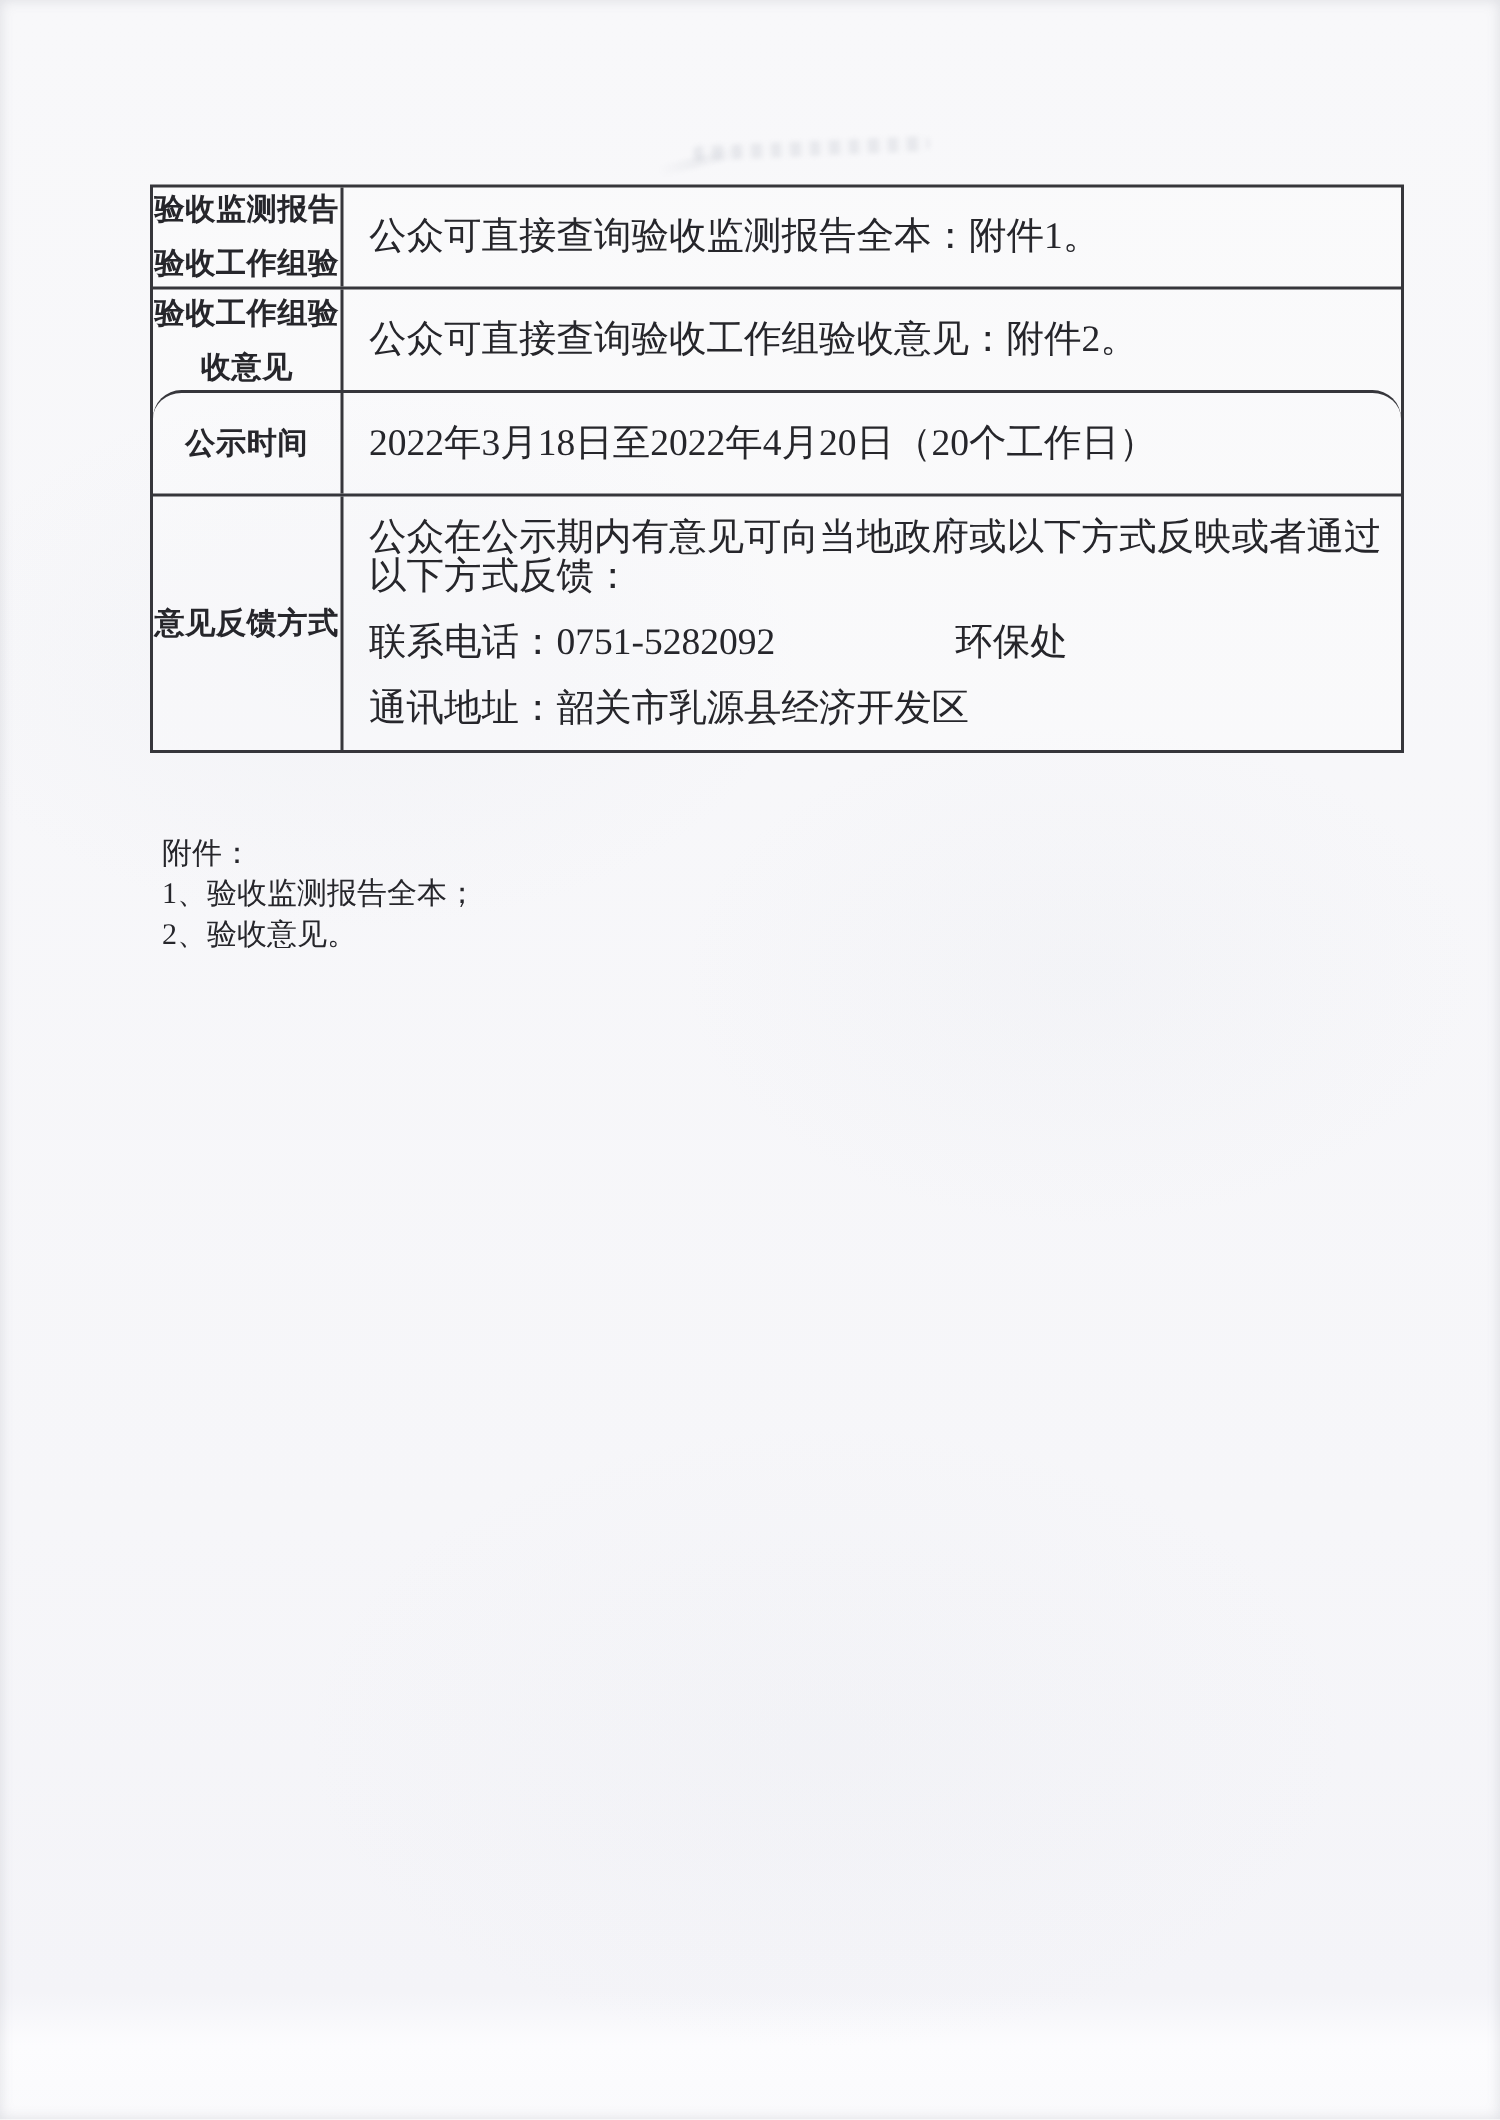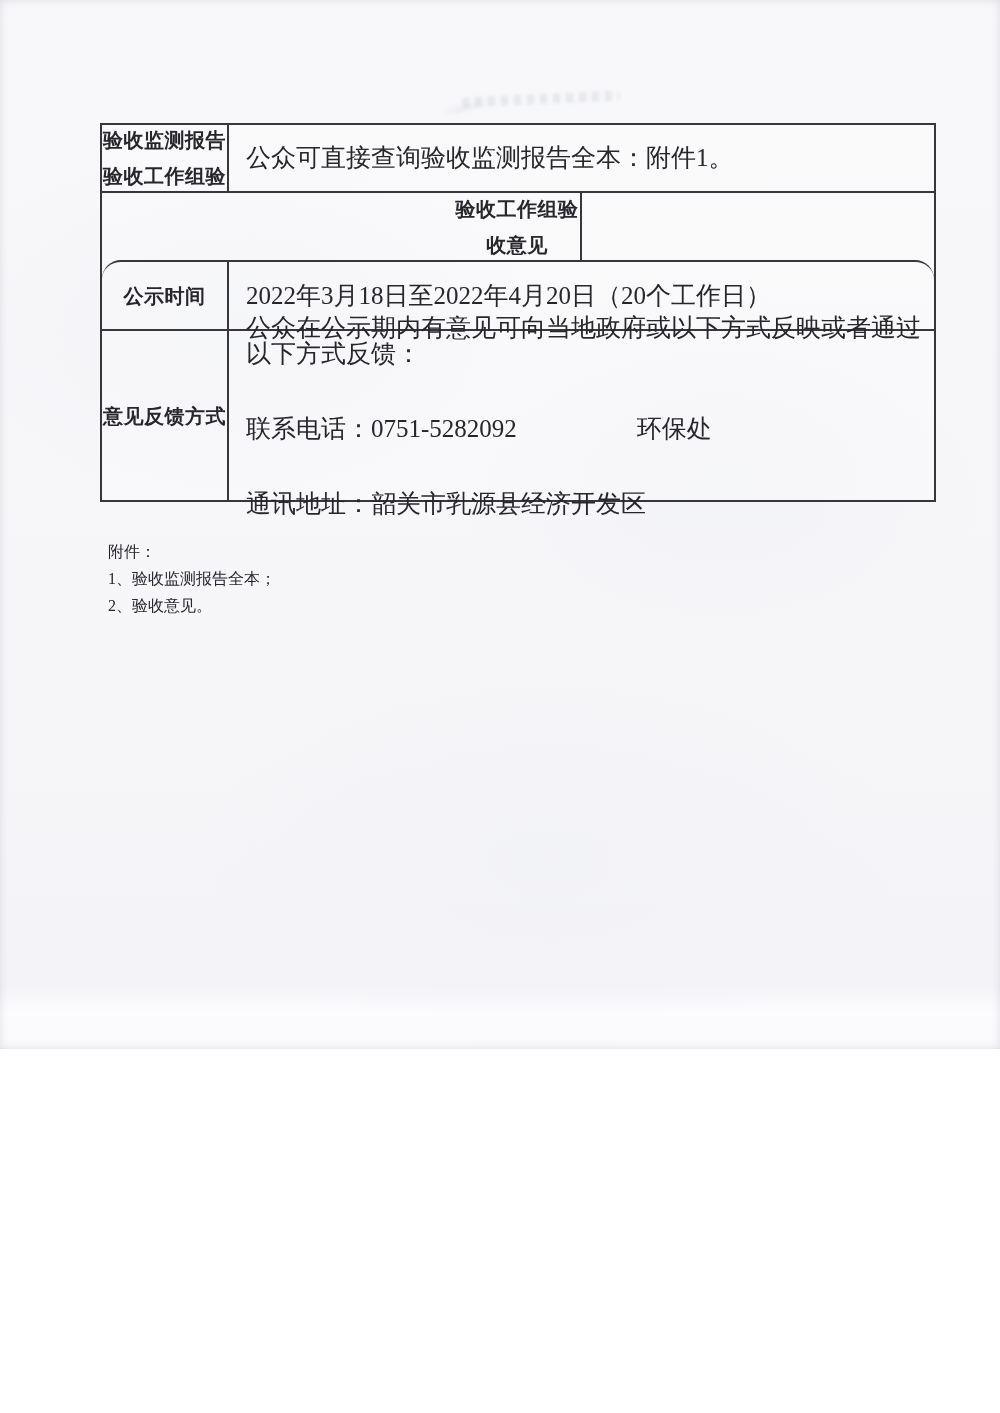--- a/index.html
+++ b/index.html
@@ -9,21 +9,21 @@
   body {
     width: 1000px;
     height: 1413px;
     font-family: "Liberation Serif", "DejaVu Serif", serif;
     background: #ffffff;
     overflow: hidden;
   }
   .page {
     position: relative;
     width: 1000px;
-    height: 1049px;
+    height: 1413px;
     background:
       radial-gradient(ellipse 420px 260px at 24% 31%, rgba(205,211,222,0.10), rgba(205,211,222,0) 70%),
       radial-gradient(ellipse 380px 240px at 72% 46%, rgba(205,211,222,0.09), rgba(205,211,222,0) 70%),
       radial-gradient(ellipse 500px 300px at 55% 82%, rgba(205,211,222,0.08), rgba(205,211,222,0) 70%),
       linear-gradient(180deg, #f8f8fa 0%, #f6f6f9 72%, #f4f4f8 94%, #fcfcfe 96.5%, #fafafc 100%);
     box-shadow: inset 0 0 9px rgba(110,115,128,0.20);
     color: #26262b;
   }
 
   
@@ -87,29 +87,29 @@
   .cell-content {
     flex: 1 1 auto;
     display: flex;
     flex-direction: column;
     justify-content: center;
     padding-left: 17px;
     padding-right: 10px;
     font-size: 25px;
     line-height: 26px;
   }
-  .r4 .cell-content { gap: 49px; }
+  .r4 .cell-content { gap: 18px; }
   .dept-gap { margin-left: 120px; }
 
   
   .attachments {
     position: absolute;
     left: 108px;
-    top: 538px;
-    font-size: 16px;
+    top: 556px;
+    font-size: 20px;
     line-height: 27px;
   }
 </style>
 </head>
 <body>
 
 <div class="page">
 
   <div class="smudge-a"></div>
   <div class="smudge-b"></div>
@@ -123,20 +123,23 @@
       </div>
       <div class="cell-content">
         <span>公众可直接查询验收监测报告全本：附件1。</span>
       </div>
     </div>
 
     <div class="trow r2">
       <div class="cell-label">
         <span>验收工作组验</span>
         <span>收意见</span>
+      </div>
+      <div class="cell-content">
+        <span>公众可直接查询验收工作组验收意见：附件2。</span>
       </div>
     </div>
 
     <div class="trow r3">
       <div class="cell-label">
         <span>公示时间</span>
       </div>
       <div class="cell-content">
         <span>2022年3月18日至2022年4月20日（20个工作日）</span>
       </div>

